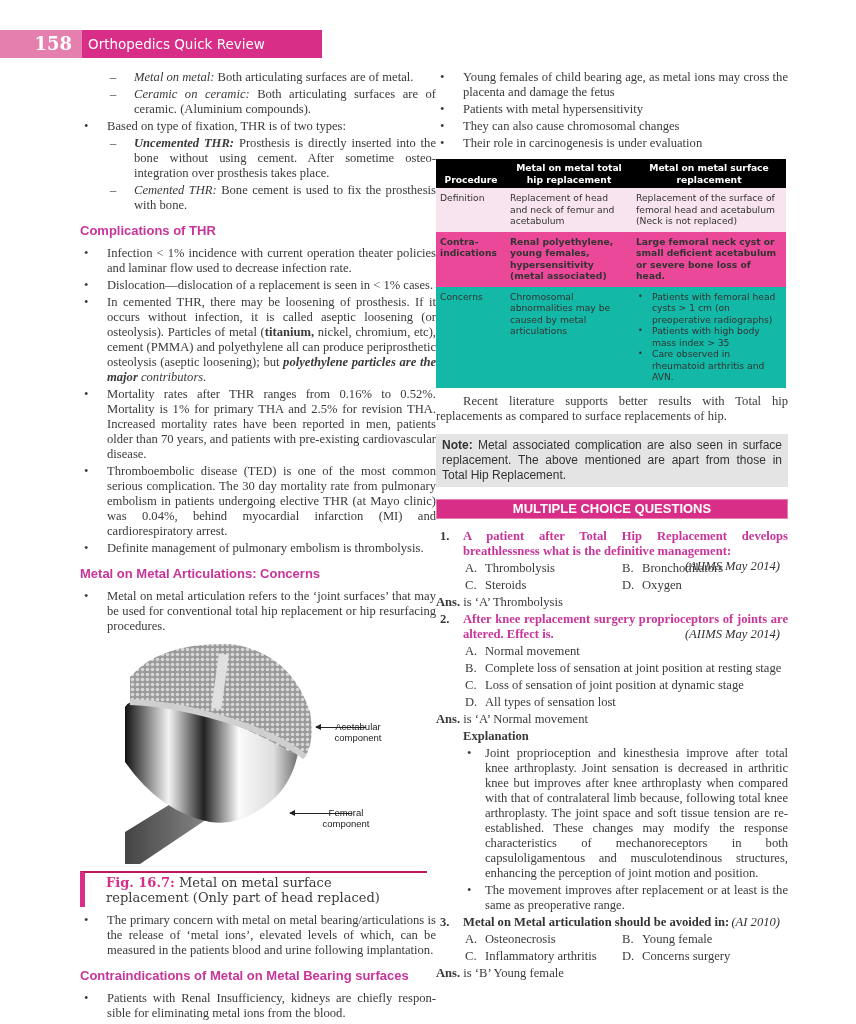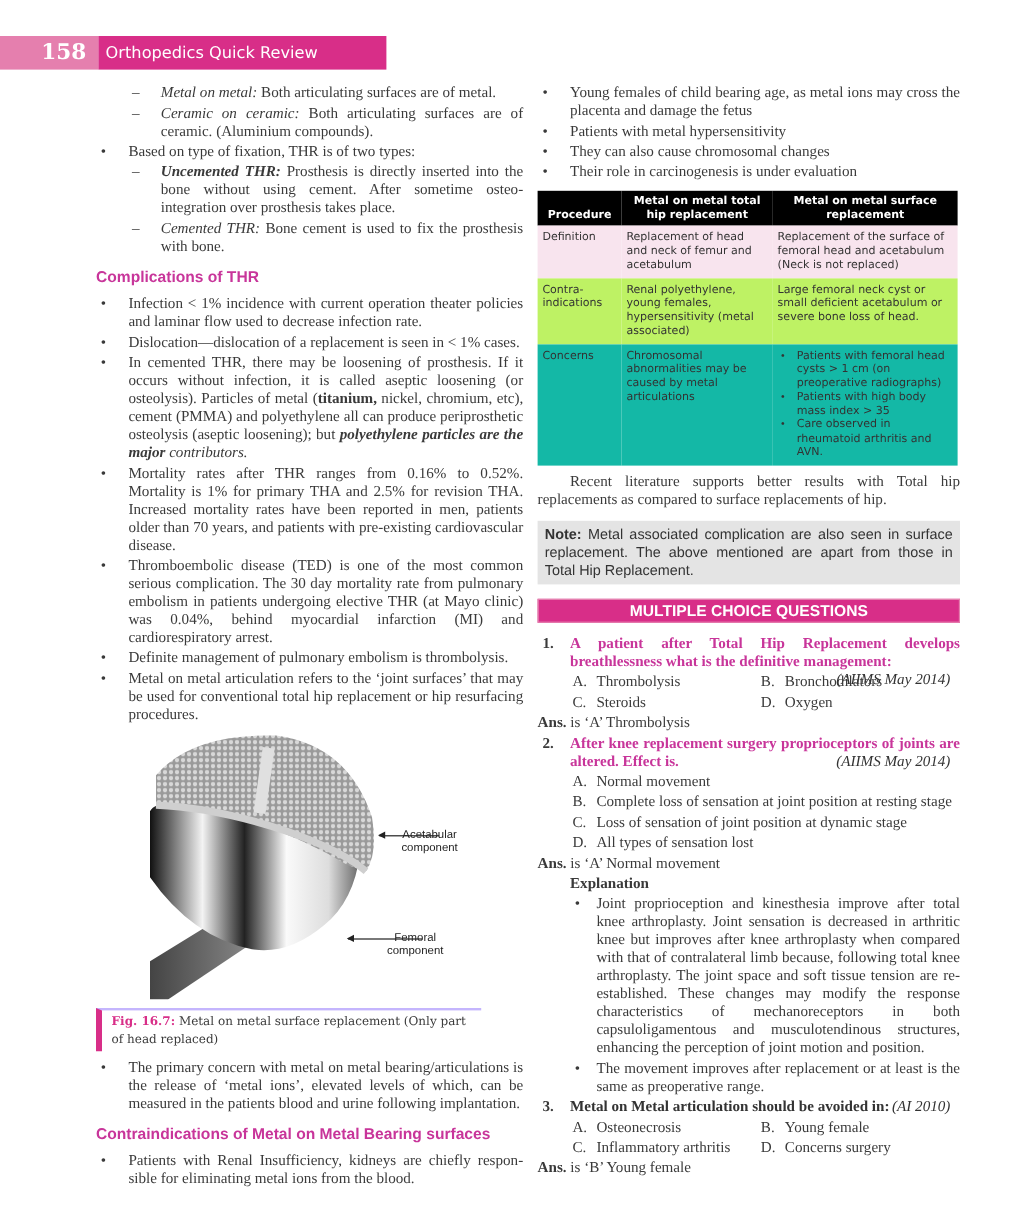--- a/index.html
+++ b/index.html
@@ -7,50 +7,50 @@
          font-family: "Liberation Serif", serif; color: #3a3a3a; }
   .header { position: absolute; top: 30px; left: 0; height: 28px; display: flex; }
   .pg-num { width: 82px; background: #e57fae; color: #fff; font-weight: bold;
             font-size: 18px; text-align: right; padding-right: 10px; box-sizing: border-box;
             line-height: 28px; font-family: "DejaVu Serif", serif; }
   .pg-title { width: 240px; background: #d82e88; color: #fff; font-size: 13.5px;
               line-height: 28px; padding-left: 6px; box-sizing: border-box;
               font-family: "DejaVu Sans", sans-serif; }
   .col { position: absolute; font-size: 12.6px; line-height: 15px; }
   .left { left: 80px; top: 70px; width: 356px; }
-  .right { left: 448px; top: 70px; width: 352px; }
+  .right { left: 436px; top: 70px; width: 352px; }
   .just { text-align: justify; }
   ul.b, ul.d { list-style: none; margin: 0; padding: 0; }
   ul.b > li { position: relative; padding-left: 27px; margin-bottom: 2px; text-align: justify; }
   ul.b > li::before { content: "\2022"; position: absolute; left: 4px; top: 0; }
   ul.d { margin-left: 27px; }
   ul.d > li { position: relative; padding-left: 27px; margin-bottom: 2px; text-align: justify; }
   ul.d > li::before { content: "\2013"; position: absolute; left: 3px; top: 0; }
   h3 { font-family: "Liberation Sans", sans-serif; color: #c8359a; font-size: 13px;
        margin: 10px 0 8px 0; font-weight: bold; }
   .bi { font-weight: bold; font-style: italic; }
   .it { font-style: italic; }
   .bd { font-weight: bold; }
   .figure { position: relative; height: 225px; margin: 8px 0 4px 0; }
-  .caption { border-top: 2px solid #c4b5fd; border-left: 5px solid #d82e88; font-size: 10px;
-             padding: 2px 8px; margin-left: 0; width: 300px; font-family: "DejaVu Serif", serif; }
+  .caption { border-top: 2px solid #be185d; border-left: 5px solid #d82e88; font-size: 13px;
+             padding: 2px 21px; margin-left: 0; width: 300px; font-family: "DejaVu Serif", serif; }
   .caption .fl { color: #d82e88; font-weight: bold; }
   .label { position: absolute; font-family: "Liberation Sans", sans-serif; font-size: 9.5px;
            color: #222; text-align: center; line-height: 11px; }
   .arrow { position: absolute; height: 1px; background: #222; }
   .arrow::before { content: ""; position: absolute; left: -1px; top: -3px;
                    border-right: 6px solid #222; border-top: 3.5px solid transparent;
                    border-bottom: 3.5px solid transparent; }
   table.cmp { width: 350px; border-collapse: collapse; font-family: "DejaVu Sans", sans-serif;
               font-size: 9.2px; line-height: 11.5px; margin: 8px 0 6px 0; }
   table.cmp th { background: #000000; color: #fff; font-weight: bold; padding: 3px 4px;
                  text-align: center; vertical-align: bottom; }
   table.cmp td { padding: 4px 4px 5px 4px; vertical-align: top; color: #333; }
   table.cmp tr.r1 td { background: #f8e4ee; }
-  table.cmp tr.r2 td { background: #bef264; }
+  table.cmp tr.r2 td { background: #ec4899; font-weight: bold; }
   table.cmp tr.r3 td { background: #14b8a6; }
   table.cmp ul { list-style: none; padding: 0; margin: 0; }
   table.cmp ul li { position: relative; padding-left: 16px; }
   table.cmp ul li::before { content: "\2022"; position: absolute; left: 2px; font-size: 8px; }
   .note { background: #e4e4e4; font-family: "Liberation Sans", sans-serif; font-size: 12px;
           line-height: 15px; padding: 4px 6px; margin: 10px 0 12px 0; text-align: justify; color: #333; }
   .mcq-bar { background: #d82e88; color: #fff; text-align: center; font-family: "Liberation Sans", sans-serif;
              font-weight: bold; font-size: 13px; line-height: 18px; margin-bottom: 10px; border: 1px solid #e57fae; }
   .q { position: relative; padding-left: 27px; margin-bottom: 2px; }
   .q .qn { position: absolute; left: 4px; font-weight: bold; }
@@ -91,20 +91,21 @@
   <h3>Complications of THR</h3>
   <ul class="b">
     <li>Infection &lt; 1% incidence with current operation theater policies and laminar flow used to decrease infection rate.</li>
     <li>Dislocation—dislocation of a replacement is seen in &lt; 1% cases.</li>
     <li><span>In cemented THR, there may be loosening of prosthesis. If it occurs without infection, it is called aseptic loosening (or osteolysis). Particles of metal (</span><span class="bd">titanium,</span><span> nickel, chromium, etc), cement (PMMA) and polyethylene all can produce periprosthetic osteolysis (aseptic loosening); but </span><span class="bi">polyethylene particles are the major</span><span class="it"> contributors.</span></li>
     <li>Mortality rates after THR ranges from 0.16% to 0.52%. Mortality is 1% for primary THA and 2.5% for revision THA. Increased mortality rates have been reported in men, patients older than 70 years, and patients with pre-existing cardiovascular disease.</li>
     <li>Thromboembolic disease (TED) is one of the most common serious complication. The 30 day mortality rate from pulmonary embolism in patients undergoing elective THR (at Mayo clinic) was 0.04%, behind myocardial infarction (MI) and cardiorespiratory arrest.</li>
     <li>Definite management of pulmonary embolism is thrombolysis.</li>
   </ul>
 
+  <h3>Metal on Metal Articulations: Concerns</h3>
   <ul class="b">
     <li>Metal on metal articulation refers to the ‘joint surfaces’ that may be used for conventional total hip replacement or hip resurfacing procedures.</li>
   </ul>
 
   <div class="figure">
     <svg width="200" height="222" style="position:absolute;left:40px;top:0" viewBox="0 0 200 222">
       <defs>
         <pattern id="dots" width="5" height="5" patternUnits="userSpaceOnUse">
           <rect width="5" height="5" fill="#9a9a9a"></rect>
           <circle cx="2.5" cy="2.5" r="1.8" fill="#d8d8d8"></circle>

